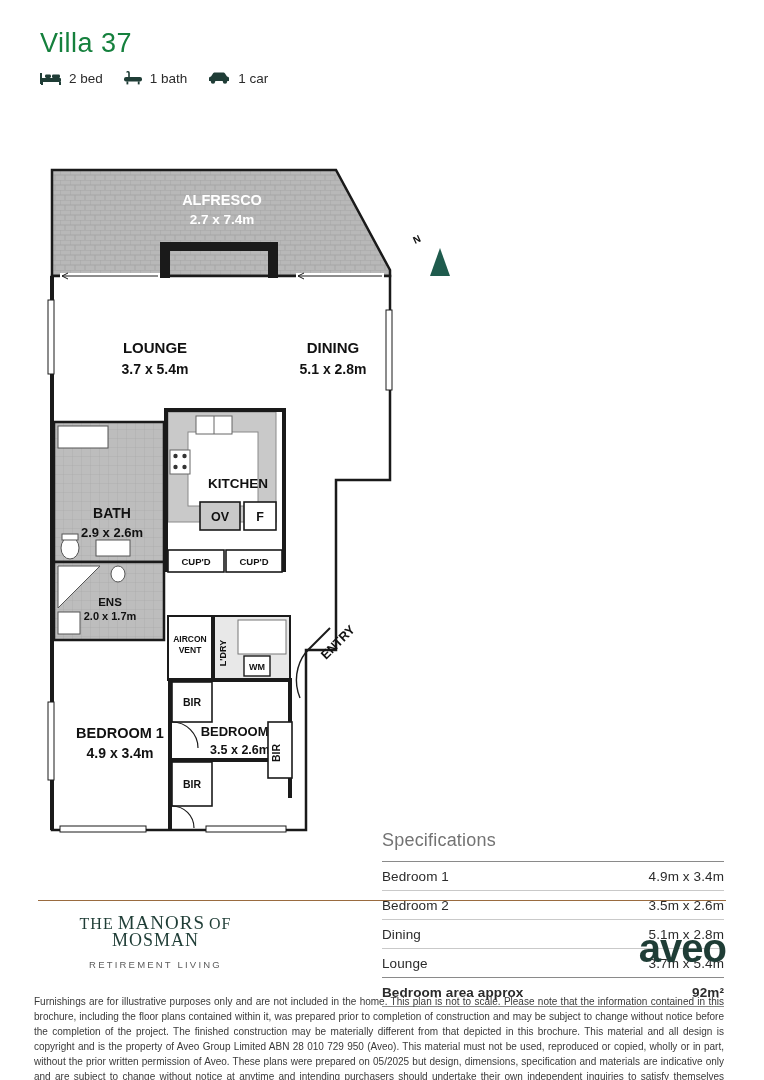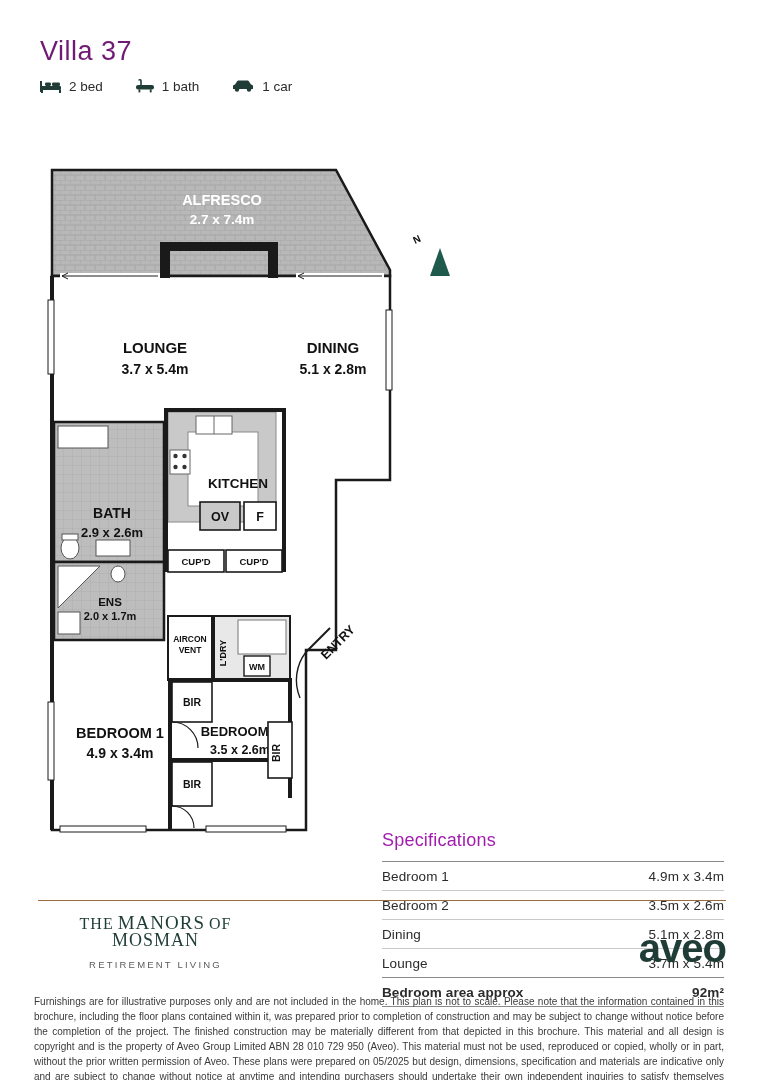--- a/index.html
+++ b/index.html
@@ -12,43 +12,43 @@
     color: #2b2b2b;
     position: relative;
     overflow: hidden;
   }
 
   
   .header { position: absolute; left: 40px; top: 24px; }
   .title {
     font-size: 27px;
     font-weight: 400;
-    color: #701a75;
+    color: #15803d;
     letter-spacing: 0.5px;
-    margin: 12px 0 12px 0;
+    margin: 4px 0 12px 0;
     font-family: "Liberation Sans", sans-serif;
   }
-  .specs-row { display: flex; align-items: center; gap: 32px; }
+  .specs-row { display: flex; align-items: center; gap: 20px; }
   .spec-chip { display: flex; align-items: center; gap: 7px; font-size: 13.5px; color: #2b2b2b; }
   .spec-chip svg { display: block; }
 
   
   .plan { position: absolute; left: 0; top: 150px; width: 720px; height: 700px; }
   .plan svg { display: block; }
 
   
   .spec-table {
     position: absolute;
     left: 382px;
     top: 830px;
     width: 342px;
   }
   .spec-title {
     font-size: 18px;
-    color: #a21caf;
+    color: #737373;
     font-weight: 400;
     margin-bottom: 10px;
     letter-spacing: 0.2px;
   }
   .spec-line {
     display: flex;
     justify-content: space-between;
     align-items: center;
     font-size: 13.5px;
     padding: 7px 0 6px 0;

